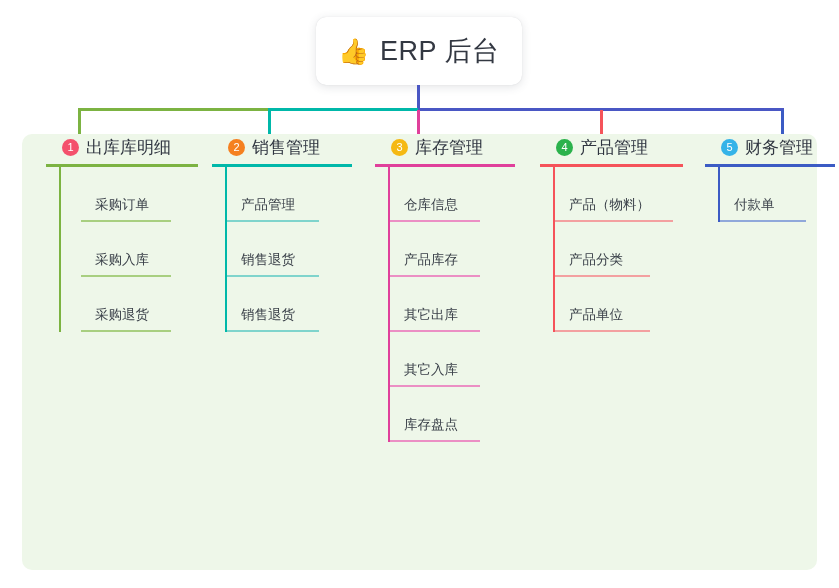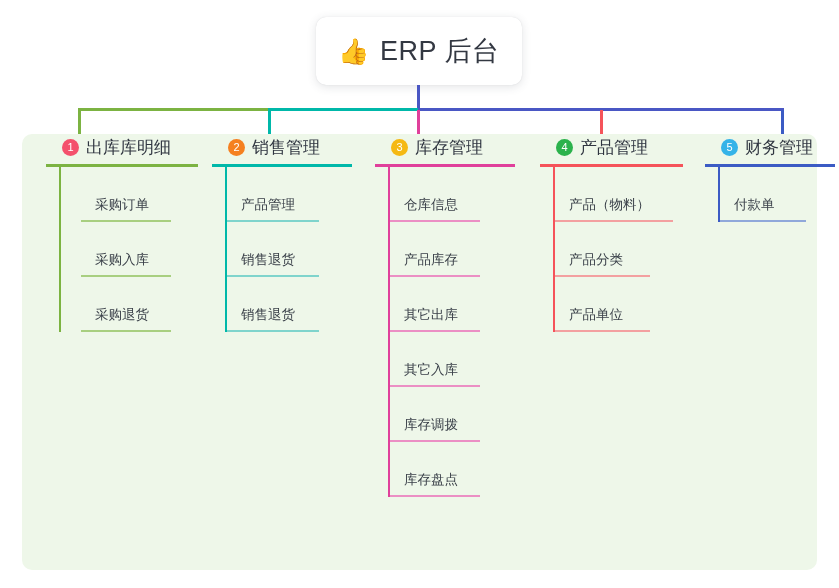--- a/index.html
+++ b/index.html
@@ -227,24 +227,20 @@
             </div>
             <div class="leaf">
               <span class="leaf-text">其它出库</span>
               <span class="leaf-underline" style="background: rgb(235, 143, 196); width: 90px;"></span>
             </div>
             <div class="leaf">
               <span class="leaf-text">其它入库</span>
               <span class="leaf-underline" style="background: rgb(235, 143, 196); width: 90px;"></span>
             </div>
             <div class="leaf">
-              <span class="leaf-text">库存调拨</span>
-              <span class="leaf-underline" style="background: rgb(235, 143, 196); width: 90px;"></span>
-            </div>
-            <div class="leaf">
               <span class="leaf-text">库存盘点</span>
               <span class="leaf-underline" style="background: rgb(235, 143, 196); width: 90px;"></span>
             </div>
           </div>
         </div>
         <div class="branch" style="left: 518px; width: 143px;">
           <div class="branch-head">
             <span class="badge" style="background: rgb(43, 178, 76);">4</span>
             <span class="branch-title">产品管理</span>
           </div>

